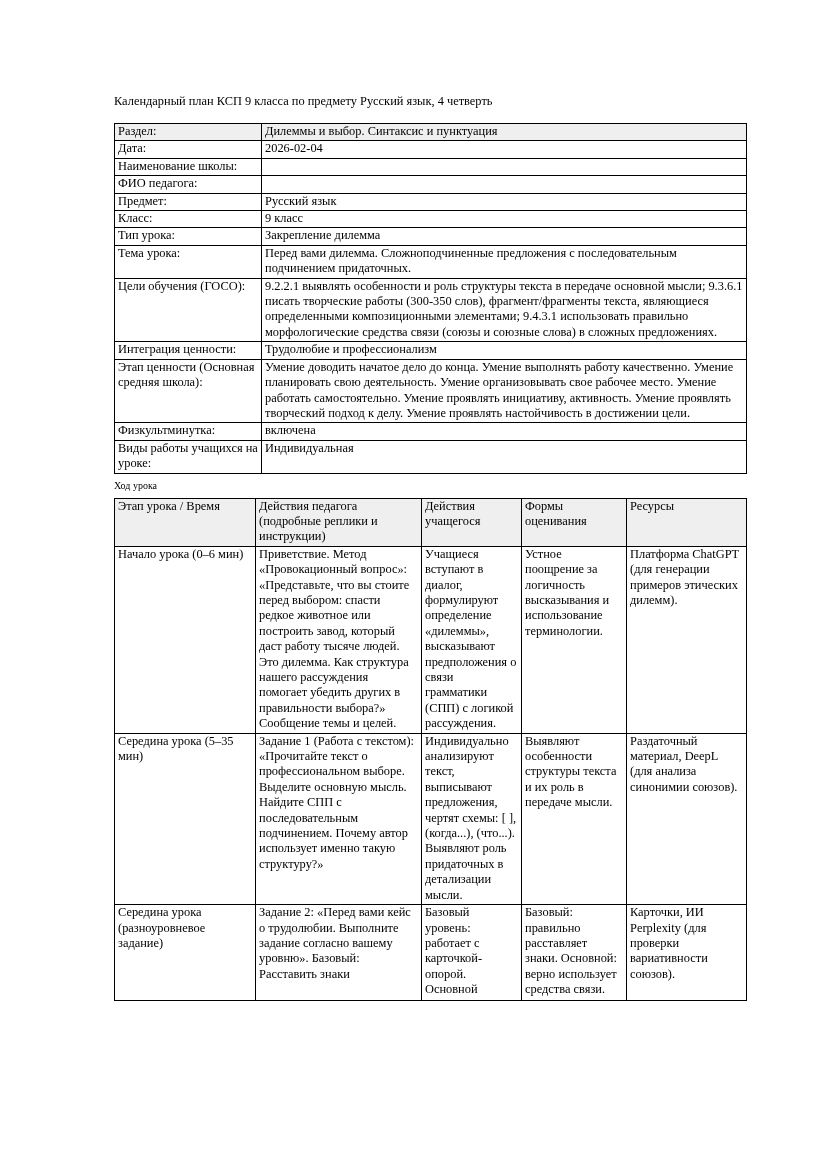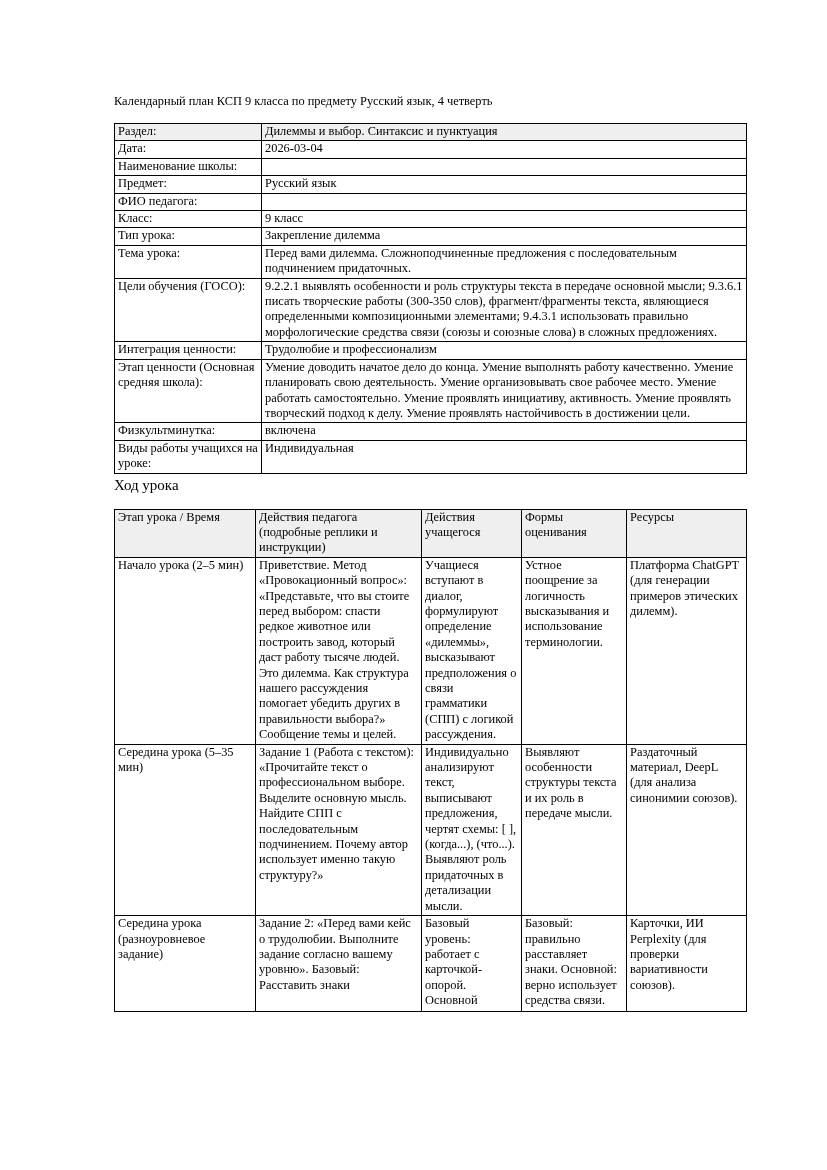--- a/index.html
+++ b/index.html
@@ -38,23 +38,23 @@
     font-weight: normal;
     text-align: left;
     vertical-align: top;
     padding: 0 3px 1px 3px;
     word-wrap: break-word;
   }
   tr.shaded td, tr.shaded th {
     background: #efefef;
   }
   .section-heading {
-    font-size: 15px;
+    font-size: 10px;
     line-height: 15px;
-    margin: 4px 0 16px 0;
+    margin: 4px 0 5px 0;
   }
   .clip {
     height: 94px;
     overflow: hidden;
   }
 </style>
 </head>
 <body>
 
 <div class="page">
@@ -66,33 +66,33 @@
       <col style="width:147px">
       <col style="width:485px">
     </colgroup>
     <tbody>
       <tr class="shaded">
         <td>Раздел:</td>
         <td>Дилеммы и выбор. Синтаксис и пунктуация</td>
       </tr>
       <tr>
         <td>Дата:</td>
-        <td>2026-03-04</td>
+        <td>2026-02-04</td>
       </tr>
       <tr>
         <td>Наименование школы:</td>
         <td></td>
       </tr>
       <tr>
+        <td>ФИО педагога:</td>
+        <td></td>
+      </tr>
+      <tr>
         <td>Предмет:</td>
         <td>Русский язык</td>
-      </tr>
-      <tr>
-        <td>ФИО педагога:</td>
-        <td></td>
       </tr>
       <tr>
         <td>Класс:</td>
         <td>9 класс</td>
       </tr>
       <tr>
         <td>Тип урока:</td>
         <td>Закрепление дилемма</td>
       </tr>
       <tr>
@@ -136,21 +136,21 @@
       <tr class="shaded">
         <th>Этап урока / Время</th>
         <th>Действия педагога (подробные реплики и инструкции)</th>
         <th>Действия учащегося</th>
         <th>Формы оценивания</th>
         <th>Ресурсы</th>
       </tr>
     </thead>
     <tbody>
       <tr>
-        <td>Начало урока (2–5 мин)</td>
+        <td>Начало урока (0–6 мин)</td>
         <td>Приветствие. Метод «Провокационный вопрос»: «Представьте, что вы стоите перед выбором: спасти редкое животное или построить завод, который даст работу тысяче людей. Это дилемма. Как структура нашего рассуждения помогает убедить других в правильности выбора?» Сообщение темы и целей.</td>
         <td>Учащиеся вступают в диалог, формулируют определение «дилеммы», высказывают предположения о связи грамматики (СПП) с логикой рассуждения.</td>
         <td>Устное поощрение за логичность высказывания и использование терминологии.</td>
         <td>Платформа ChatGPT (для генерации примеров этических дилемм).</td>
       </tr>
       <tr>
         <td>Середина урока (5–35 мин)</td>
         <td>Задание 1 (Работа с текстом): «Прочитайте текст о профессиональном выборе. Выделите основную мысль. Найдите СПП с последовательным подчинением. Почему автор использует именно такую структуру?»</td>
         <td>Индивидуально анализируют текст, выписывают предложения, чертят схемы: [ ], (когда...), (что...). Выявляют роль придаточных в детализации мысли.</td>
         <td>Выявляют особенности структуры текста и их роль в передаче мысли.</td>

